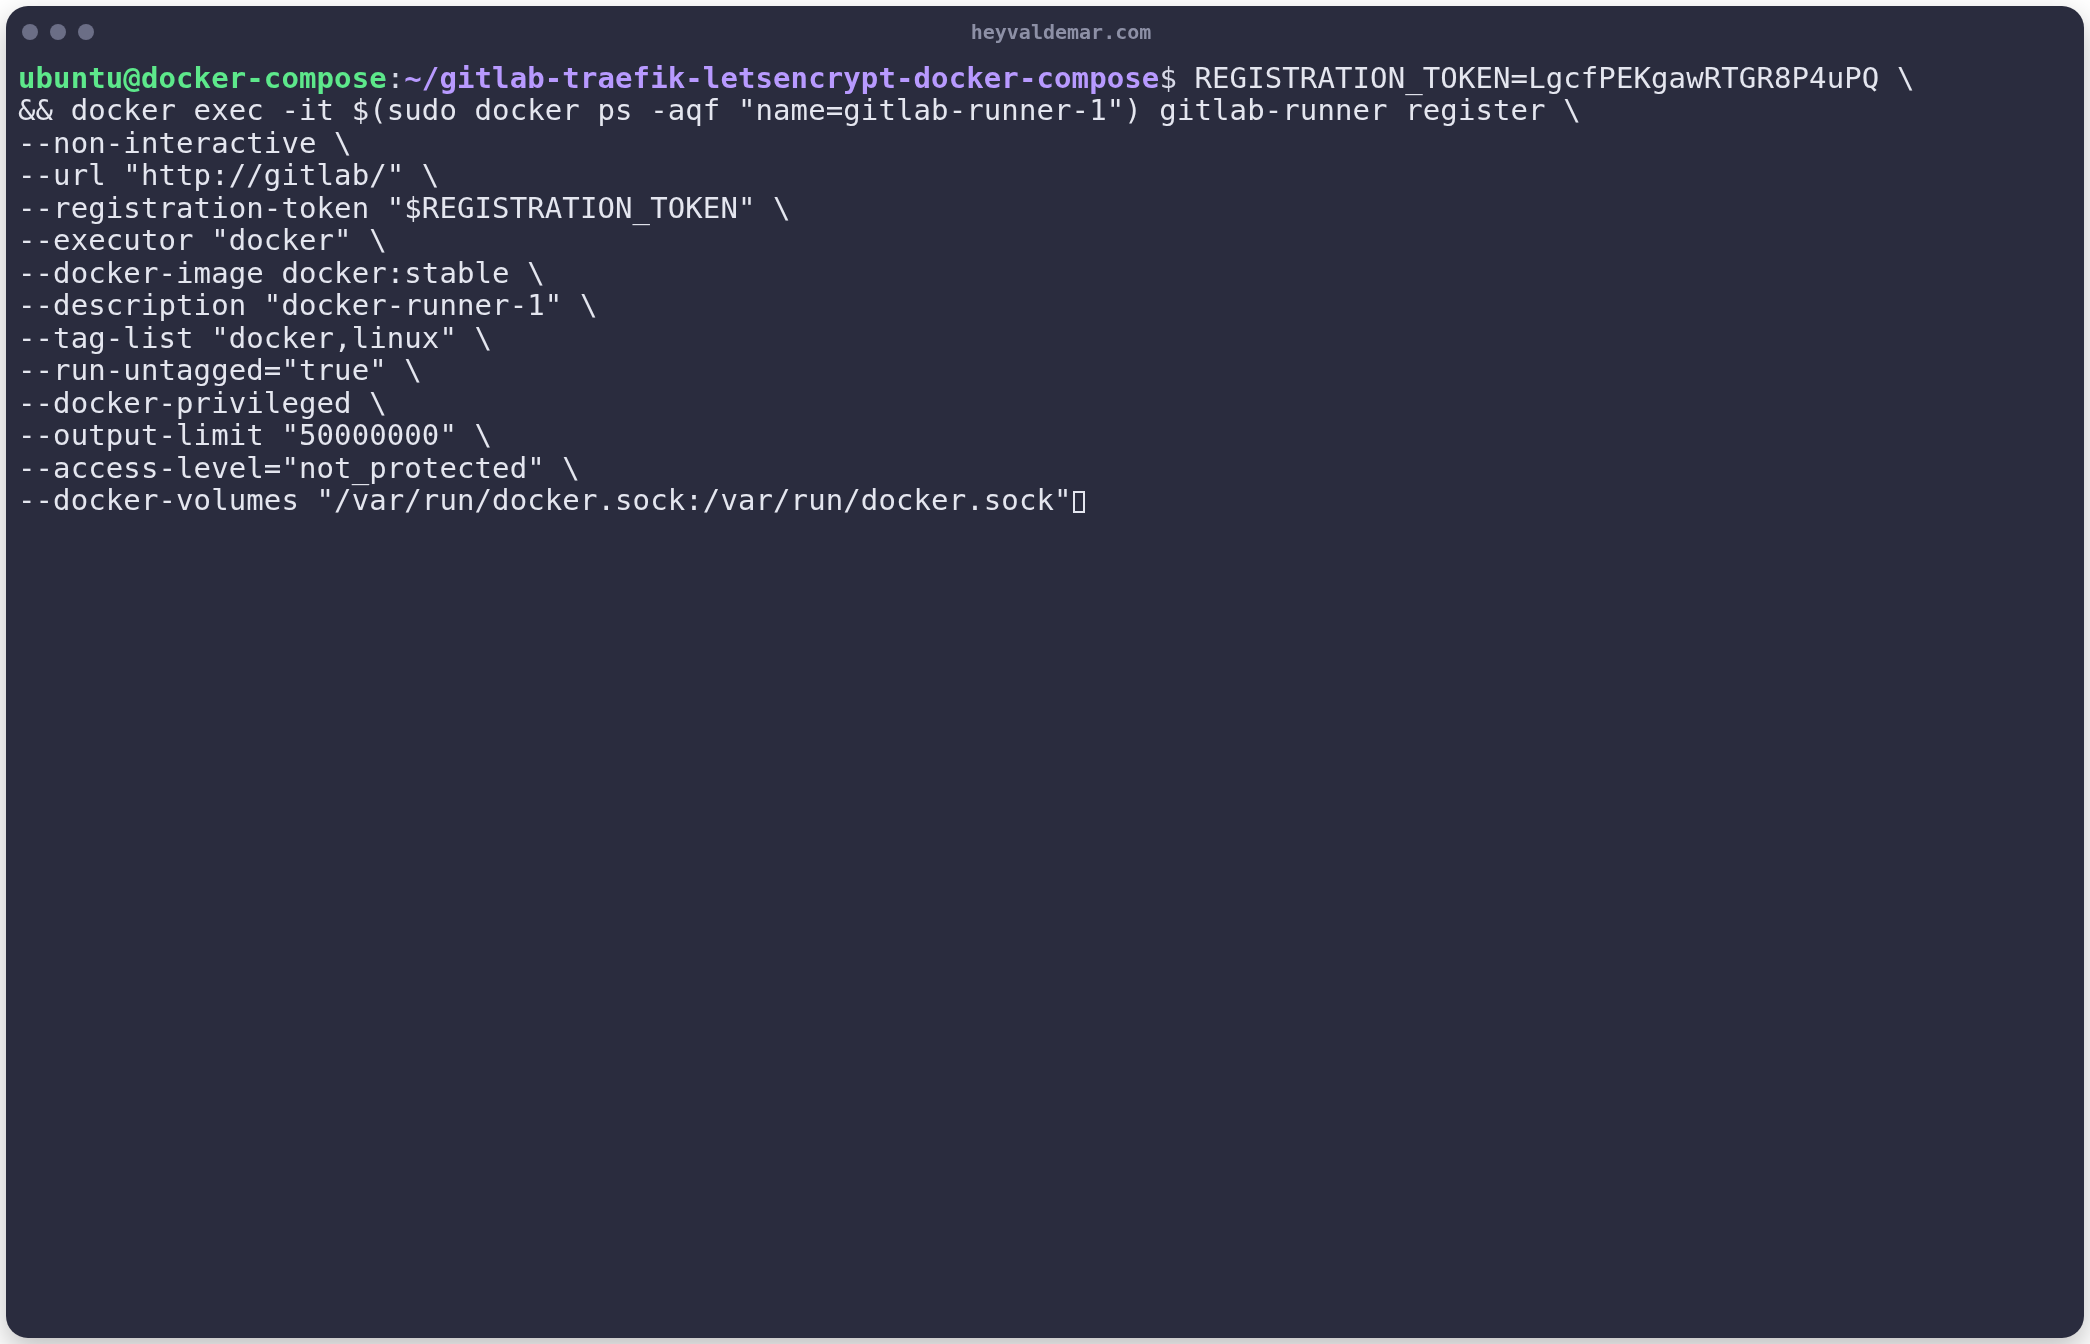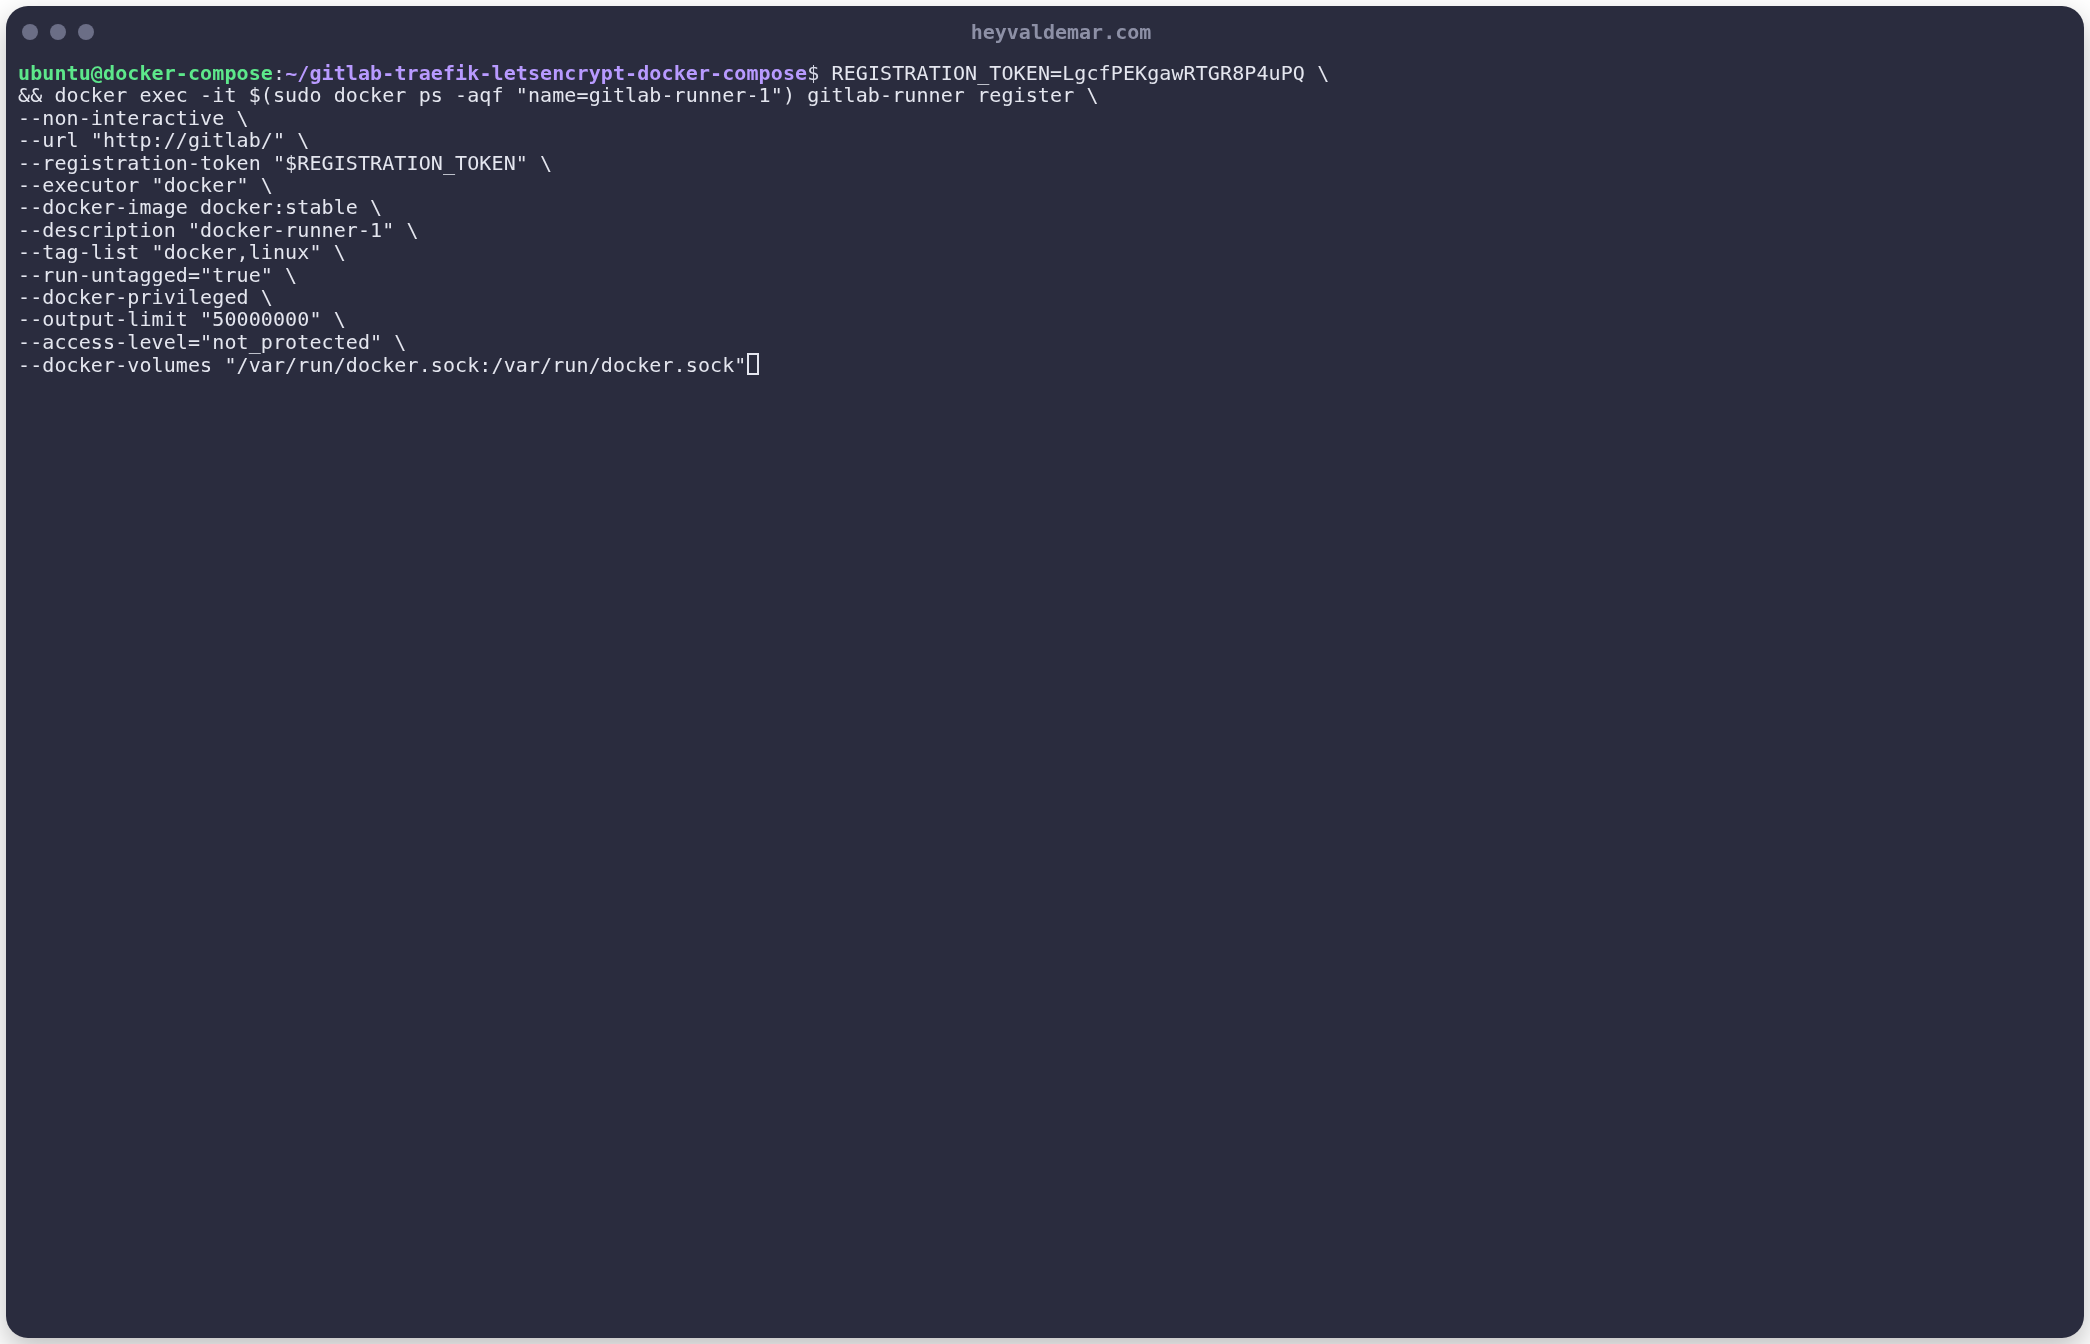--- a/index.html
+++ b/index.html
@@ -53,21 +53,21 @@
     color: #8d90a6;
     font-size: 20px;
     font-weight: 600;
     pointer-events: none;
     padding-left: 32px;
   }
   .body {
     flex: 1 1 auto;
     padding: 4px 12px 12px 12px;
     color: #e4e6ef;
-    font-size: 20px;
+    font-size: 29px;
     line-height: 1.12;
     white-space: pre;
     overflow: hidden;
     letter-spacing: 0.1px;
     font-weight: 500;
   }
   .prompt-user { color: #5de88b; font-weight: 700; }
   .prompt-colon { color: #d6d8e6; }
   .prompt-path { color: #b89aff; font-weight: 600; }
   .prompt-dollar { color: #d6d8e6; }

